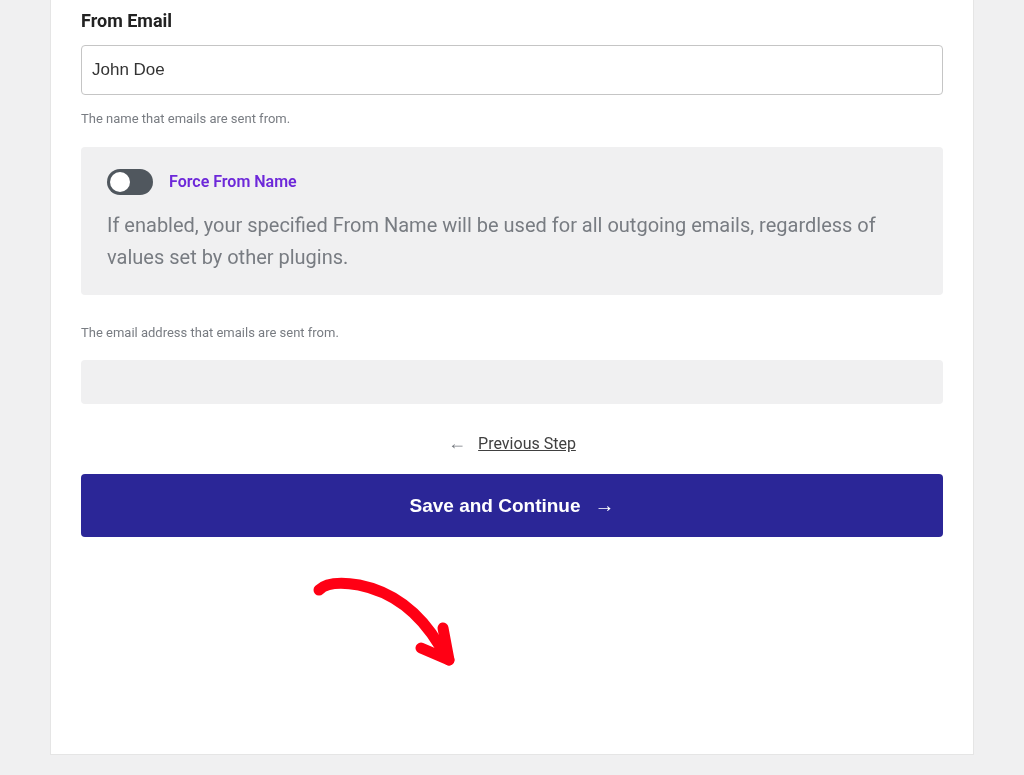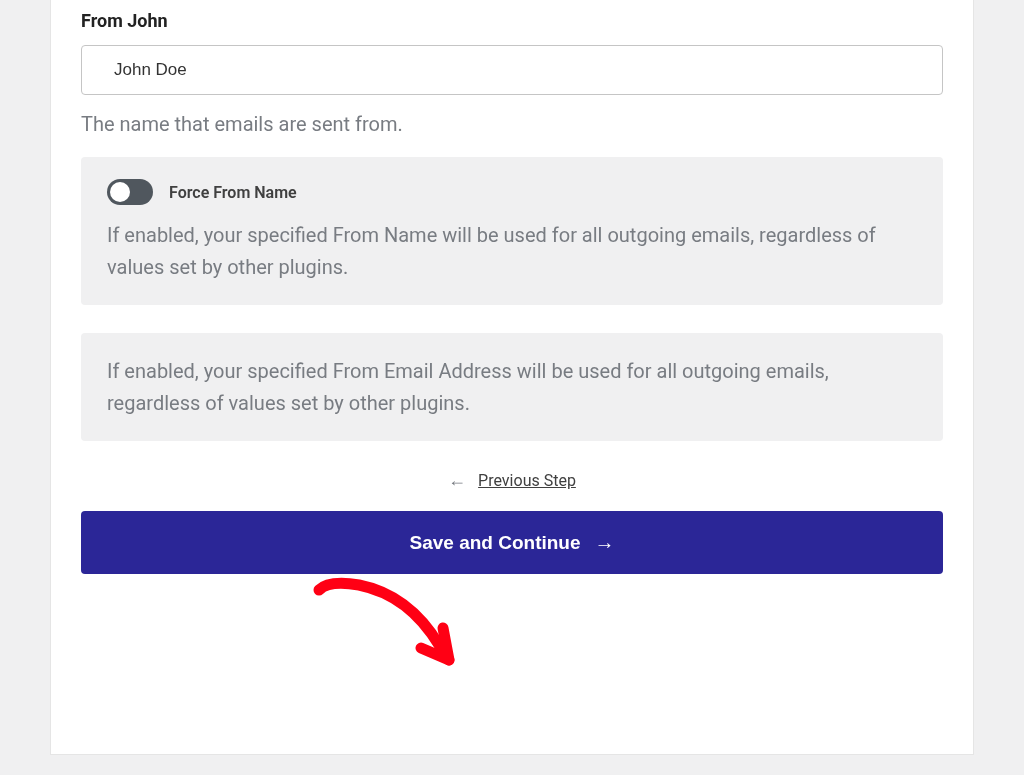--- a/index.html
+++ b/index.html
@@ -23,28 +23,28 @@
       font-size: 18px;
       font-weight: 700;
       color: #222222;
       margin-bottom: 14px;
       padding-top: 10px;
     }
     .text-input {
       width: 100%;
       border: 1px solid #c5c5c5;
       border-radius: 4px;
-      padding: 14px 32px;
+      padding: 14px 10px;
       font-size: 17px;
       color: #333333;
       background: #ffffff;
       outline: none;
     }
     .helper-text {
-      font-size: 20px;
+      font-size: 13px;
       color: #787c82;
       margin-top: 14px;
       margin-bottom: 18px;
       line-height: 1.5;
     }
     .sub-card {
       background: #f0f0f1;
       border-radius: 4px;
       padding: 22px 26px;
       margin-bottom: 28px;
@@ -69,21 +69,21 @@
       height: 20px;
       background: #ffffff;
       border-radius: 50%;
       position: absolute;
       top: 3px;
       left: 3px;
     }
     .toggle-label {
       font-size: 16px;
       font-weight: 600;
-      color: #404040;
+      color: #6d28d9;
     }
     .sub-desc {
       font-size: 20px;
       color: #787c82;
       line-height: 1.6;
     }
     .prev-row {
       display: flex;
       align-items: center;
       justify-content: center;
@@ -125,38 +125,38 @@
       pointer-events: none;
       z-index: 10;
     }
   </style>
 </head>
 <body>
 
 <div class="card">
 
   
-  <div class="field-label">From John</div>
+  <div class="field-label">From Email</div>
   <input type="text" class="text-input" value="John Doe" style="">
   <div class="helper-text">The name that emails are sent from.</div>
 
   <div class="sub-card">
     <div class="toggle-row">
       <div class="toggle">
         <div class="toggle-knob"></div>
       </div>
       <div class="toggle-label">Force From Name</div>
     </div>
     <div class="sub-desc">If enabled, your specified From Name will be used for all outgoing emails, regardless of values set by other plugins.</div>
   </div>
 
   
+  <div class="helper-text">The email address that emails are sent from.</div>
 
   <div class="sub-card">
-    <div class="sub-desc">If enabled, your specified From Email Address will be used for all outgoing emails, regardless of values set by other plugins.</div>
   </div>
 
   
   <div class="prev-row">
     <span class="arrow-left">←</span>
     <a class="prev-link">Previous Step</a>
   </div>
 
   
   <button class="save-btn">

